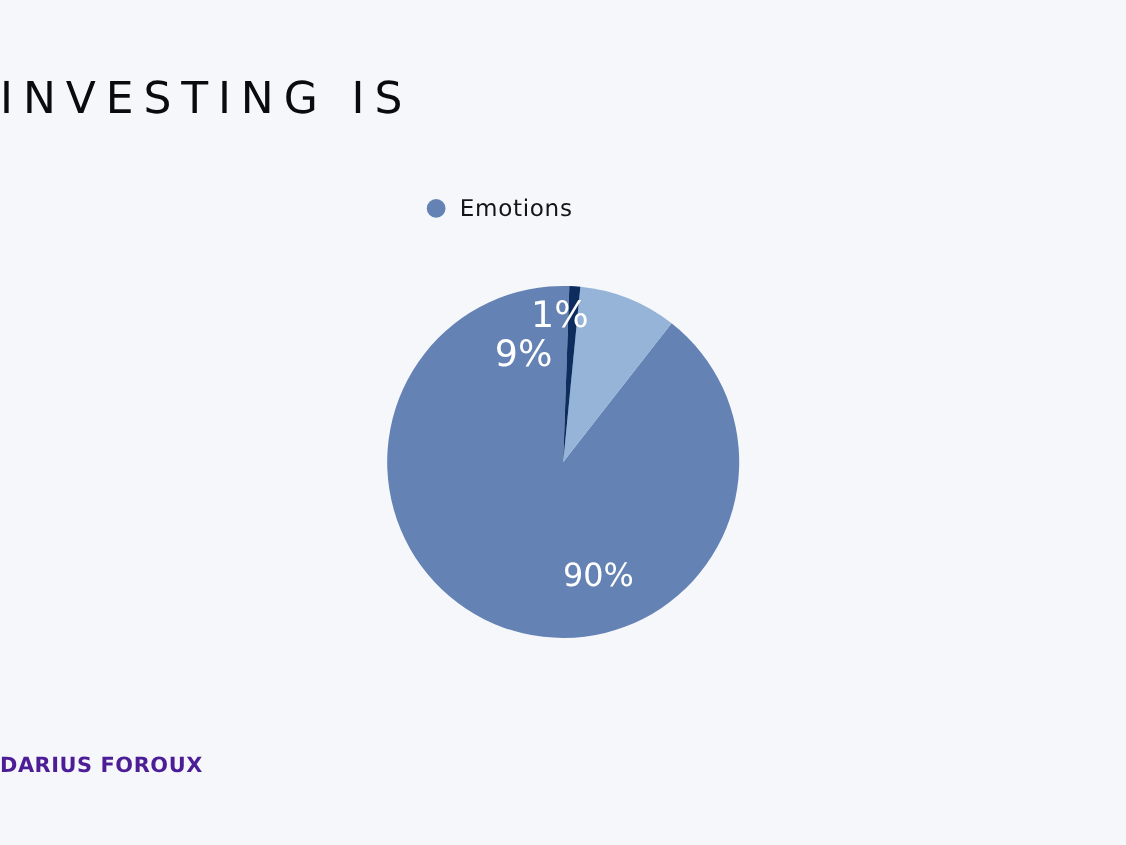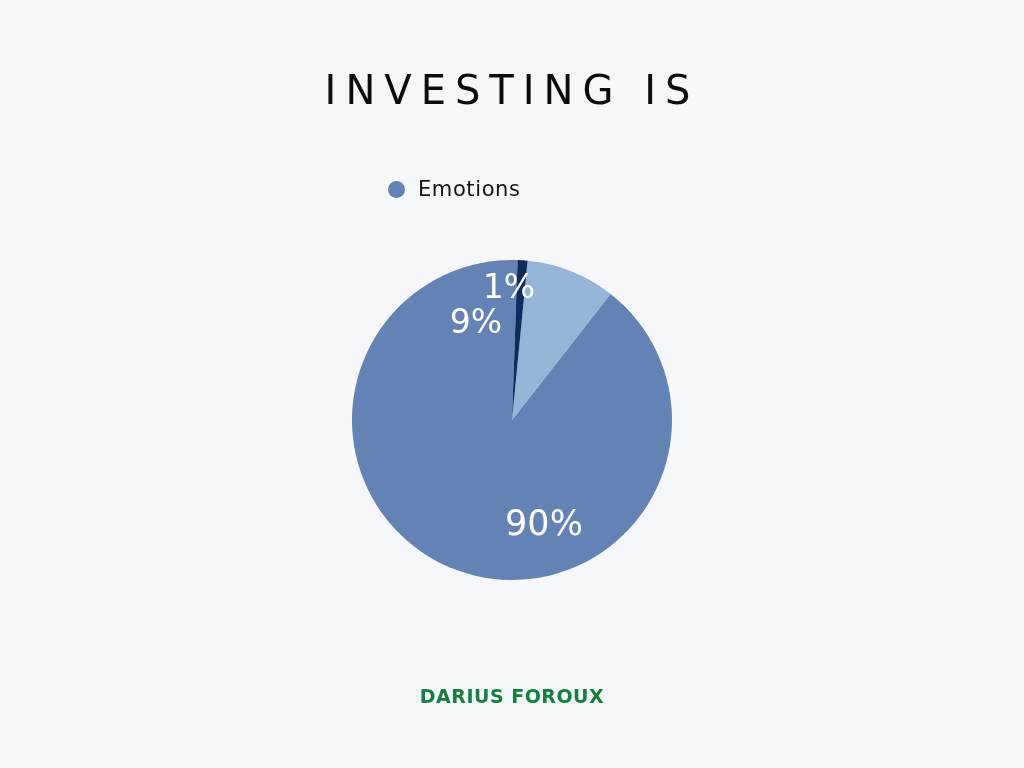--- a/index.html
+++ b/index.html
@@ -22,21 +22,21 @@
     width: 1024px;
     height: 768px;
   }
 
   
   #chart-title {
     position: absolute;
     top: 70px;
     left: 0;
     width: 1024px;
-    text-align: center;
+    text-align: left;
     font-family: "DejaVu Sans", sans-serif;
     font-size: 40px;
     font-weight: 400;
     letter-spacing: 9px;
     color: #0b0b0d;
     white-space: nowrap;
     line-height: 1;
   }
 
   
@@ -94,36 +94,36 @@
   .slice-label {
     position: absolute;
     color: #ffffff;
     font-family: "DejaVu Sans", sans-serif;
     font-weight: 400;
     line-height: 1;
     white-space: nowrap;
     transform: translate(-50%, -50%);
     pointer-events: none;
   }
-  #slice-label-emotions { font-size: 35px; }
+  #slice-label-emotions { font-size: 29px; }
   #slice-label-theory   { font-size: 33px; }
   #slice-label-execution{ font-size: 33px; }
 
   
   #signature {
     position: absolute;
     top: 687px;
     left: 0;
     width: 1024px;
-    text-align: center;
+    text-align: left;
     font-family: "DejaVu Sans", sans-serif;
     font-size: 19px;
     font-weight: 700;
     letter-spacing: 0.5px;
-    color: #15803d;
+    color: #4c1d95;
     line-height: 1;
     white-space: nowrap;
   }
 </style>
 </head>
 <body style="background: rgb(245, 247, 251);">
 
 <div id="slide">
 
   <div id="chart-title">INVESTING IS</div>

